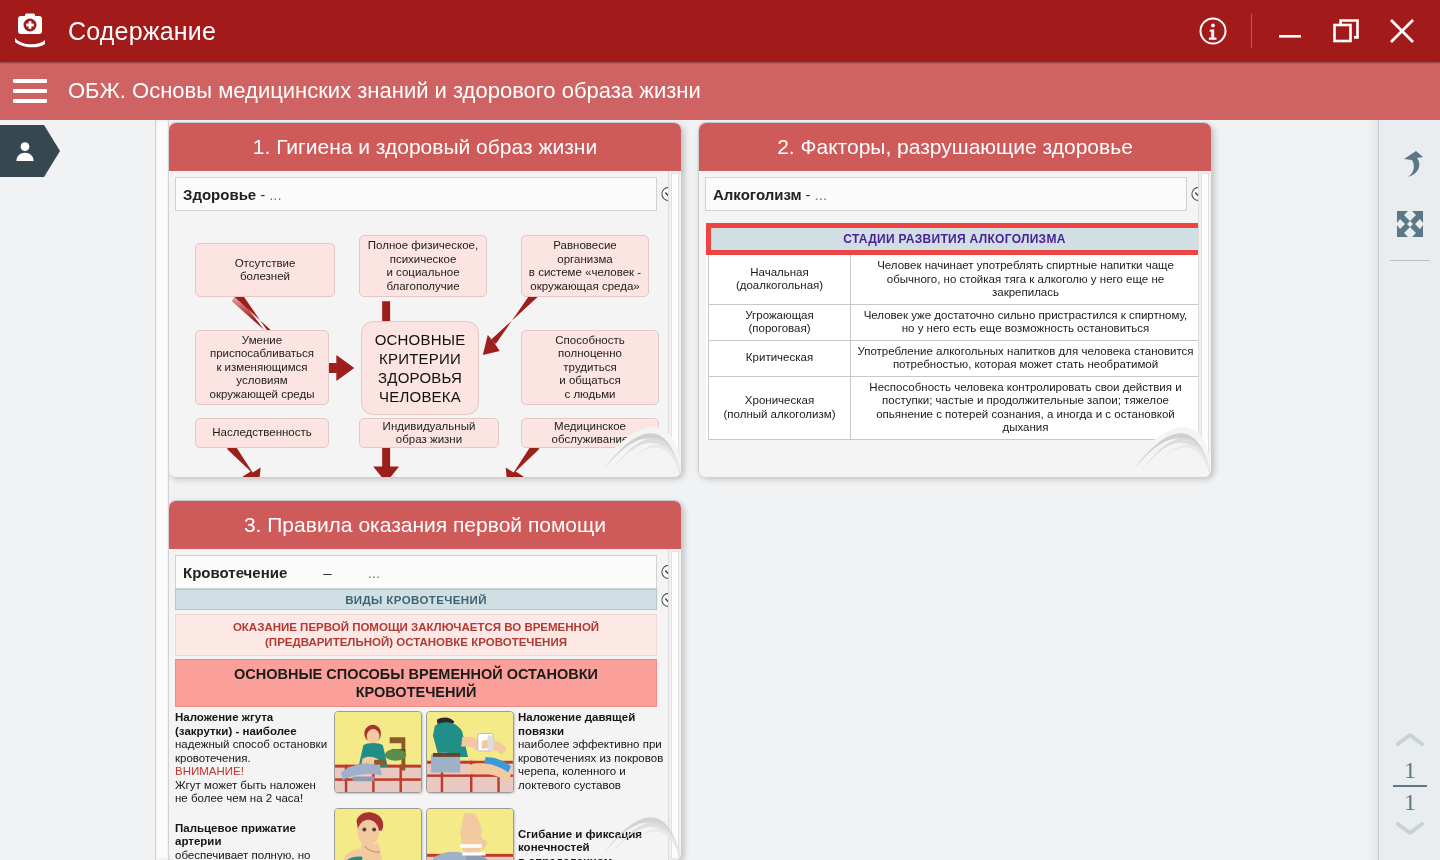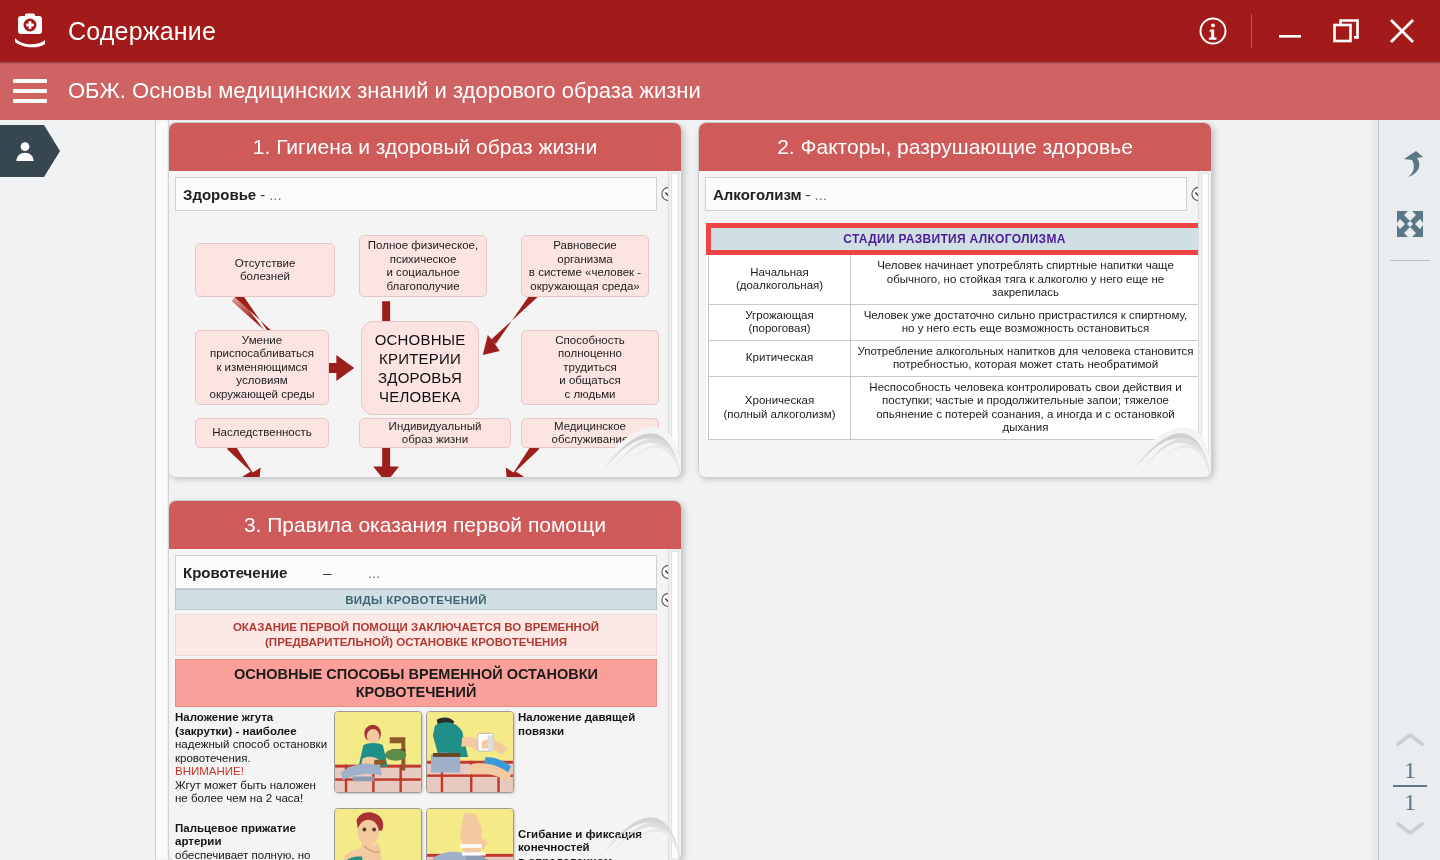--- a/index.html
+++ b/index.html
@@ -397,21 +397,21 @@
         <span style="white-space:pre-line">Способность
 полноценно
 трудиться
 и общаться
 с людьми</span>
       </div>
 
       <div class="dbox" style="left:26px; top:207px; width:134px; height:30px;">
         <span style="white-space:pre-line">Наследственность</span>
       </div>
-      <div class="dbox" style="left:190px; top:207px; width:152px; height:30px;">
+      <div class="dbox" style="left:190px; top:207px; width:140px; height:30px;">
         <span style="white-space:pre-line">Индивидуальный
 образ жизни</span>
       </div>
       <div class="dbox" style="left:352px; top:207px; width:138px; height:30px;">
         <span style="white-space:pre-line">Медицинское
 обслуживание</span>
       </div>
     </div>
 
     <div class="panel-scroll">
@@ -569,20 +569,21 @@
           <path d="M56 30 c10-4 20 0 26 8 l-6 6 c-6-6-13-8-20-6z" fill="#f3c9a0"></path>
           <path d="M60 46 c10 0 20 4 26 10 l-4 8 c-8-6-16-9-24-9z" fill="#3a9ad9"></path>
           <path d="M44 54 c14-4 30 0 42 10 l-3 8 c-12-8-26-11-40-8z" fill="#f3c9a0"></path>
           <rect x="62" y="24" width="6" height="16" fill="#ddd"></rect>
         </svg>
       </div>
 
       <div class="fa-txt">
         <div class="hl">Наложение давящей</div>
         <div class="hl">повязки</div>
+        <div>наиболее эффективно при кровотечениях из покровов черепа, коленного и локтевого суставов</div>
       </div>
 
       <div class="fa-txt" style="margin-top:14px">
         <div class="hl">Пальцевое прижатие</div>
         <div class="hl">артерии</div>
         <div>обеспечивает полную, но кратковременную остановку кровотечения</div>
       </div>
 
       <div class="thumb">
         <svg viewBox="0 0 88 82">

